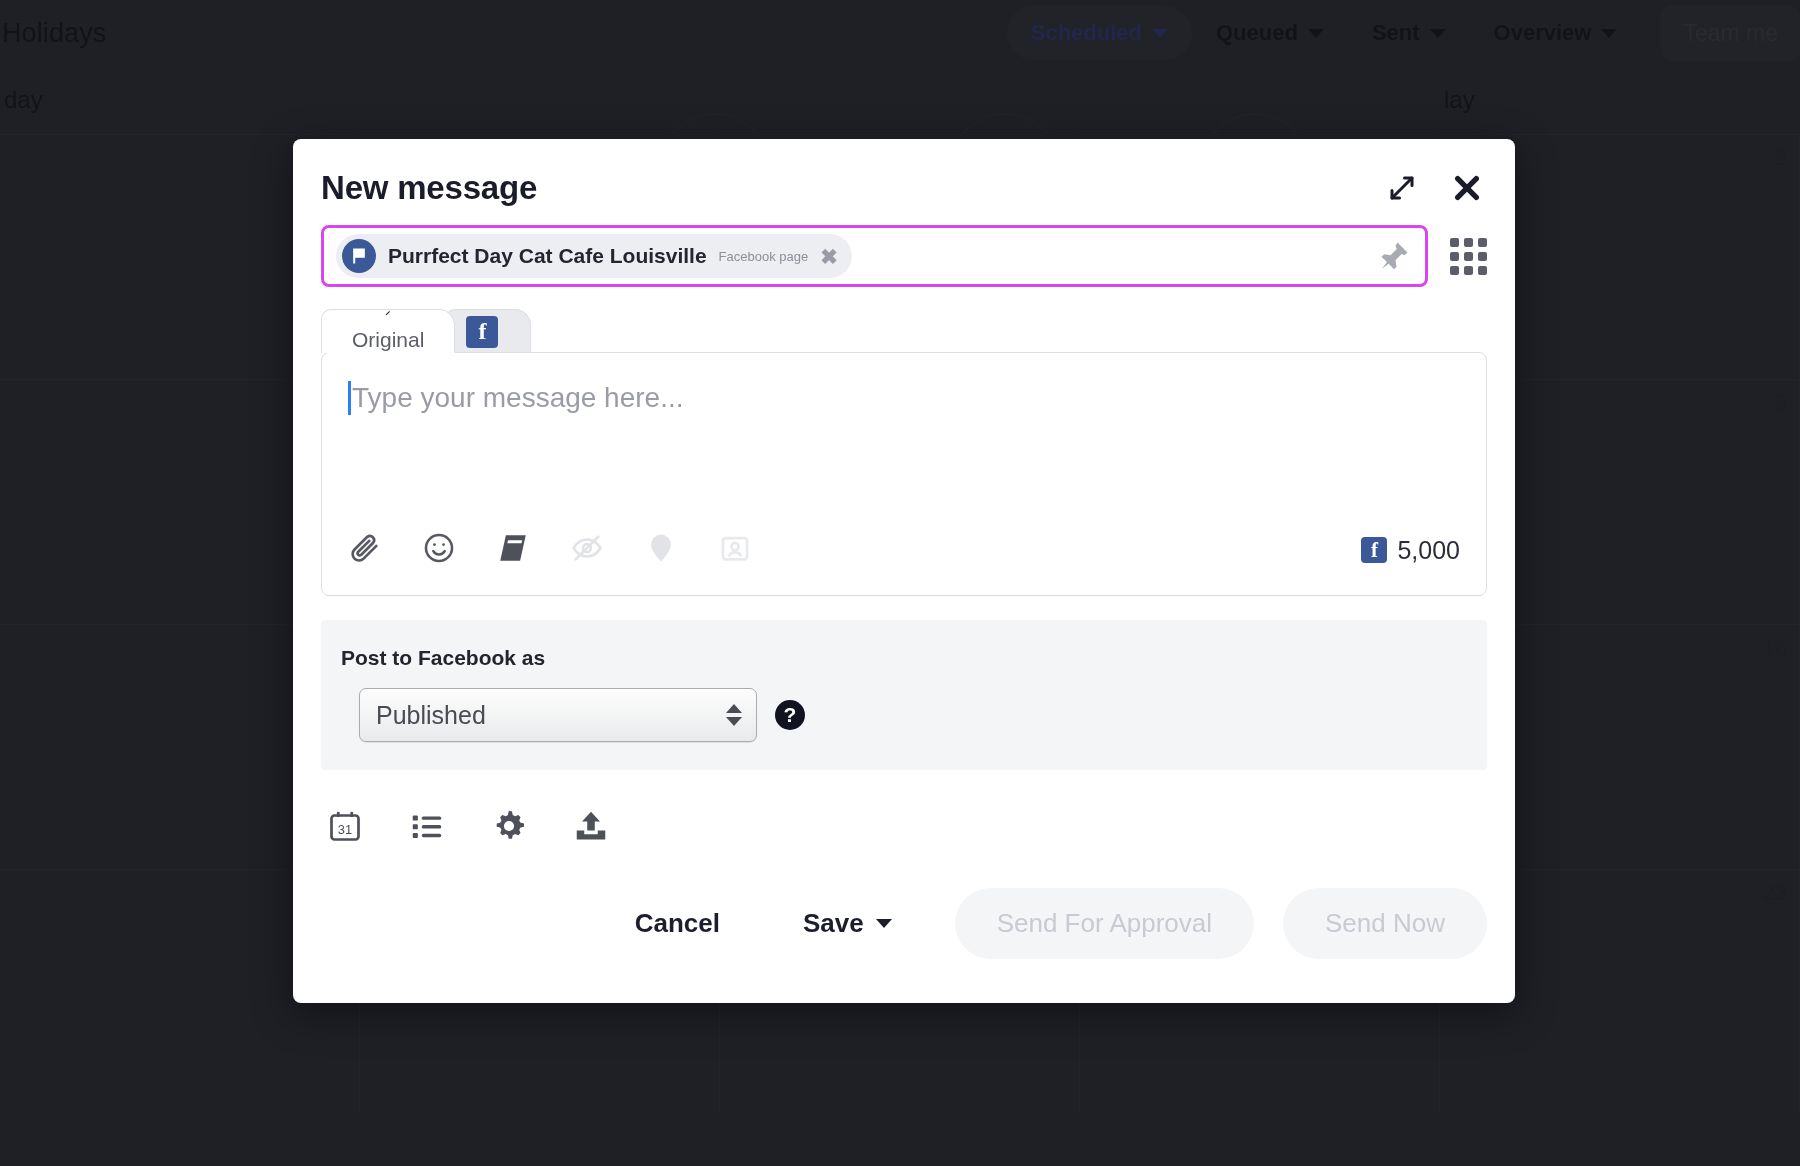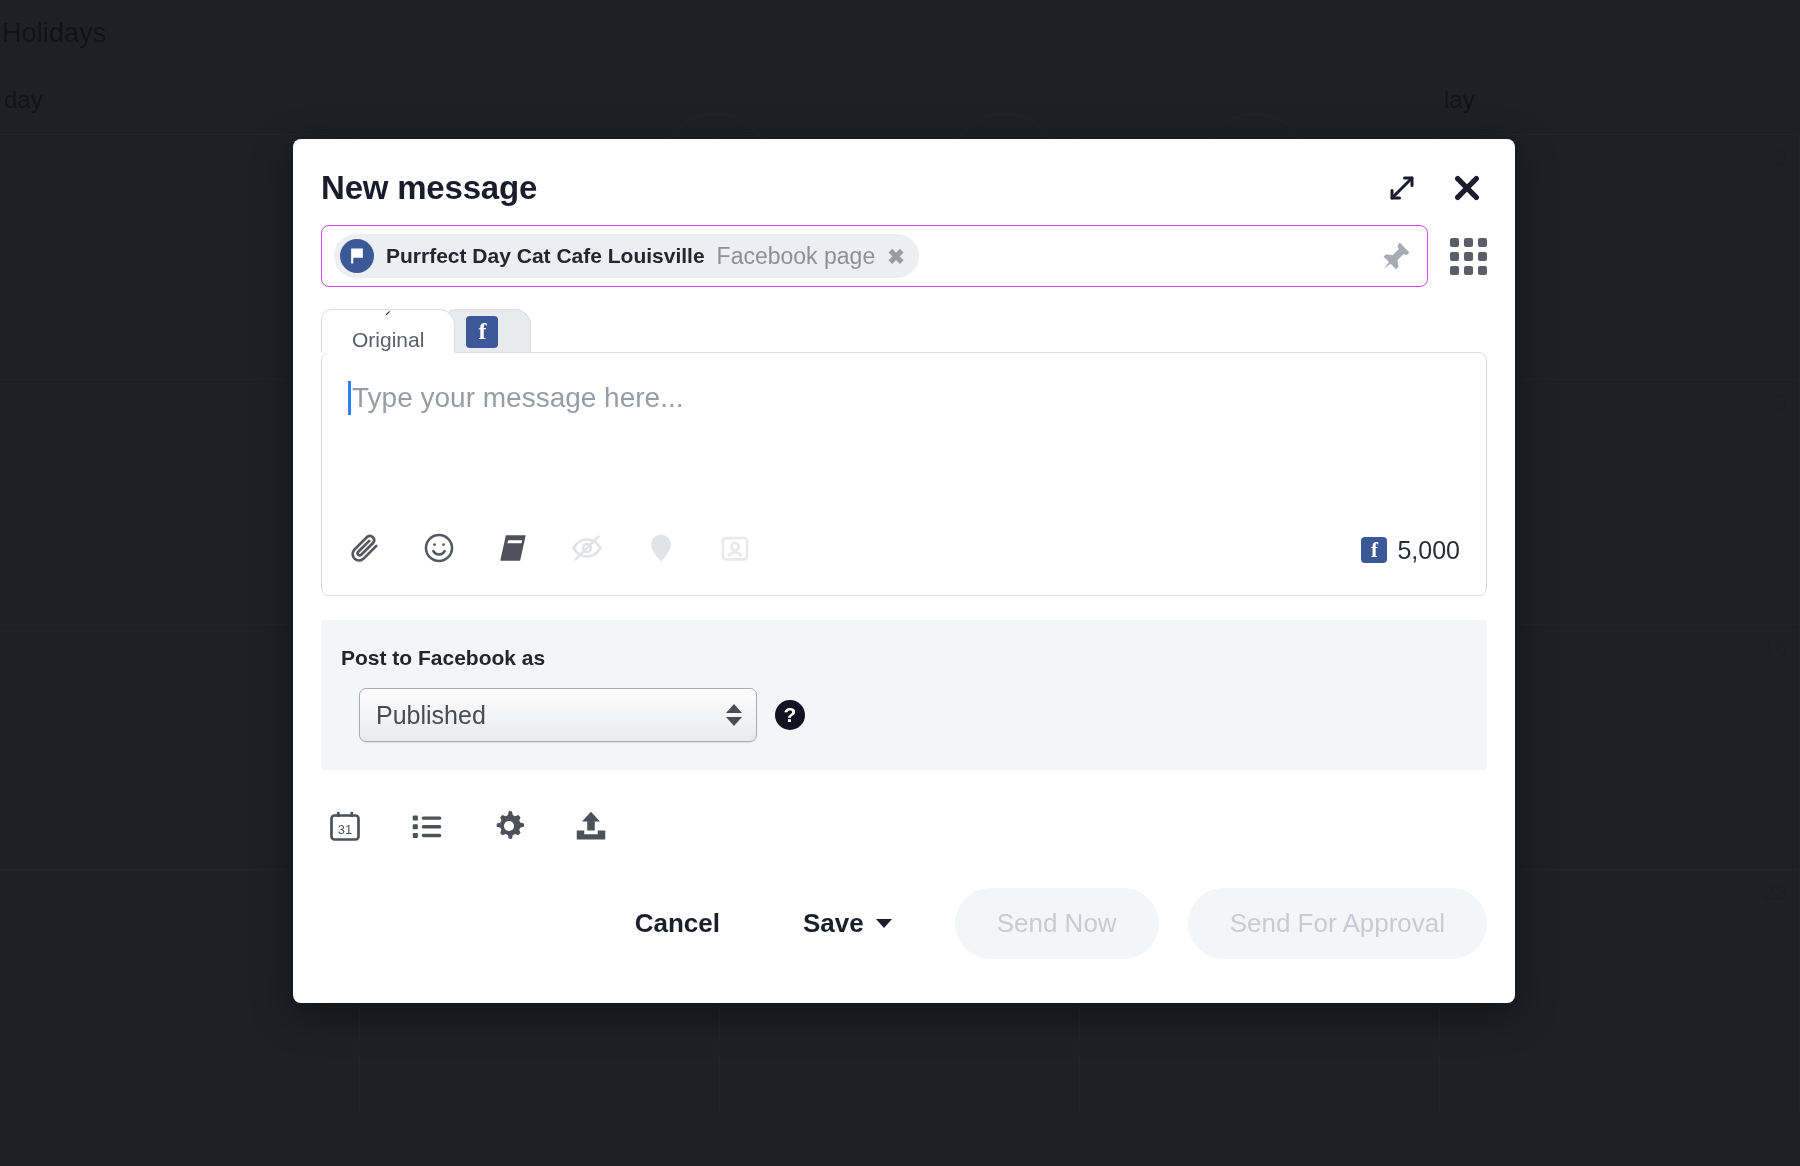--- a/index.html
+++ b/index.html
@@ -90,35 +90,35 @@
   .modal-head-actions {
     margin-left: auto; display: flex; align-items: center; gap: 34px;
     padding-right: 4px;
   }
   .icon-btn { display: flex; align-items: center; justify-content: center; }
 
   
   .selector-row { display: flex; align-items: center; gap: 22px; }
   .selector {
     flex: 1; display: flex; align-items: center;
-    border: 1px solid #d946ef; border-radius: 8px;
+    border: 3px solid #d946ef; border-radius: 8px;
     height: 62px; padding: 0 14px 0 12px; background: #fff;
   }
   .chip {
     display: flex; align-items: center; gap: 12px;
     background: #edeef1; border-radius: 30px;
     height: 44px; padding: 0 14px 0 6px;
   }
   .avatar {
     width: 34px; height: 34px; border-radius: 50%;
     background: #3b5998; display: flex; align-items: center; justify-content: center;
     flex: none;
   }
   .chip-name { font-size: 21px; font-weight: bold; color: #24252f; }
-  .chip-type { font-size: 23px; color: #8d8f98; }
+  .chip-type { font-size: 13px; color: #8d8f98; }
   .chip-x { color: #9a9ca5; font-size: 21px; font-weight: bold; line-height: 1; }
   .pin { margin-left: auto; display: flex; align-items: center; }
   .grid-icon { display: grid; grid-template-columns: repeat(3, 9px); gap: 5px; }
   .grid-icon i { width: 9px; height: 9px; background: #5b5d68; border-radius: 2px; display: block; }
 
   
   .tabs { display: flex; align-items: flex-end; margin-top: 22px; height: 44px; }
   .tab {
     display: flex; align-items: center; gap: 12px;
     height: 44px; padding: 0 30px;
@@ -202,20 +202,39 @@
     white-space: nowrap;
   }
 </style>
 </head>
 <body>
 
 <div id="app-background">
 
   <div class="topbar">
     <div class="topbar-title">Holidays</div>
+    <div class="topbar-nav">
+      <div class="nav-item active">
+        <span>Scheduled</span>
+        <span class="caret"></span>
+      </div>
+      <div class="nav-item">
+        <span>Queued</span>
+        <span class="caret"></span>
+      </div>
+      <div class="nav-item">
+        <span>Sent</span>
+        <span class="caret"></span>
+      </div>
+      <div class="nav-item">
+        <span>Overview</span>
+        <span class="caret"></span>
+      </div>
+      <div class="team-box">Team me</div>
+    </div>
   </div>
 
   <div class="cal">
     <div class="cal-weekdays">
       <div>day</div>
       <div></div>
       <div></div>
       <div></div>
       <div>lay</div>
     </div>
@@ -445,17 +464,17 @@
       </svg>
     </span>
   </div>
 
   <div class="footer">
     <span class="btn-text">Cancel</span>
     <span class="btn-text">
       <span>Save</span>
       <span class="caret"></span>
     </span>
+    <span class="btn-pill">Send For Approval</span>
     <span class="btn-pill">Send Now</span>
-    <span class="btn-pill">Send For Approval</span>
   </div>
 
 </div>
 
 </body></html>

